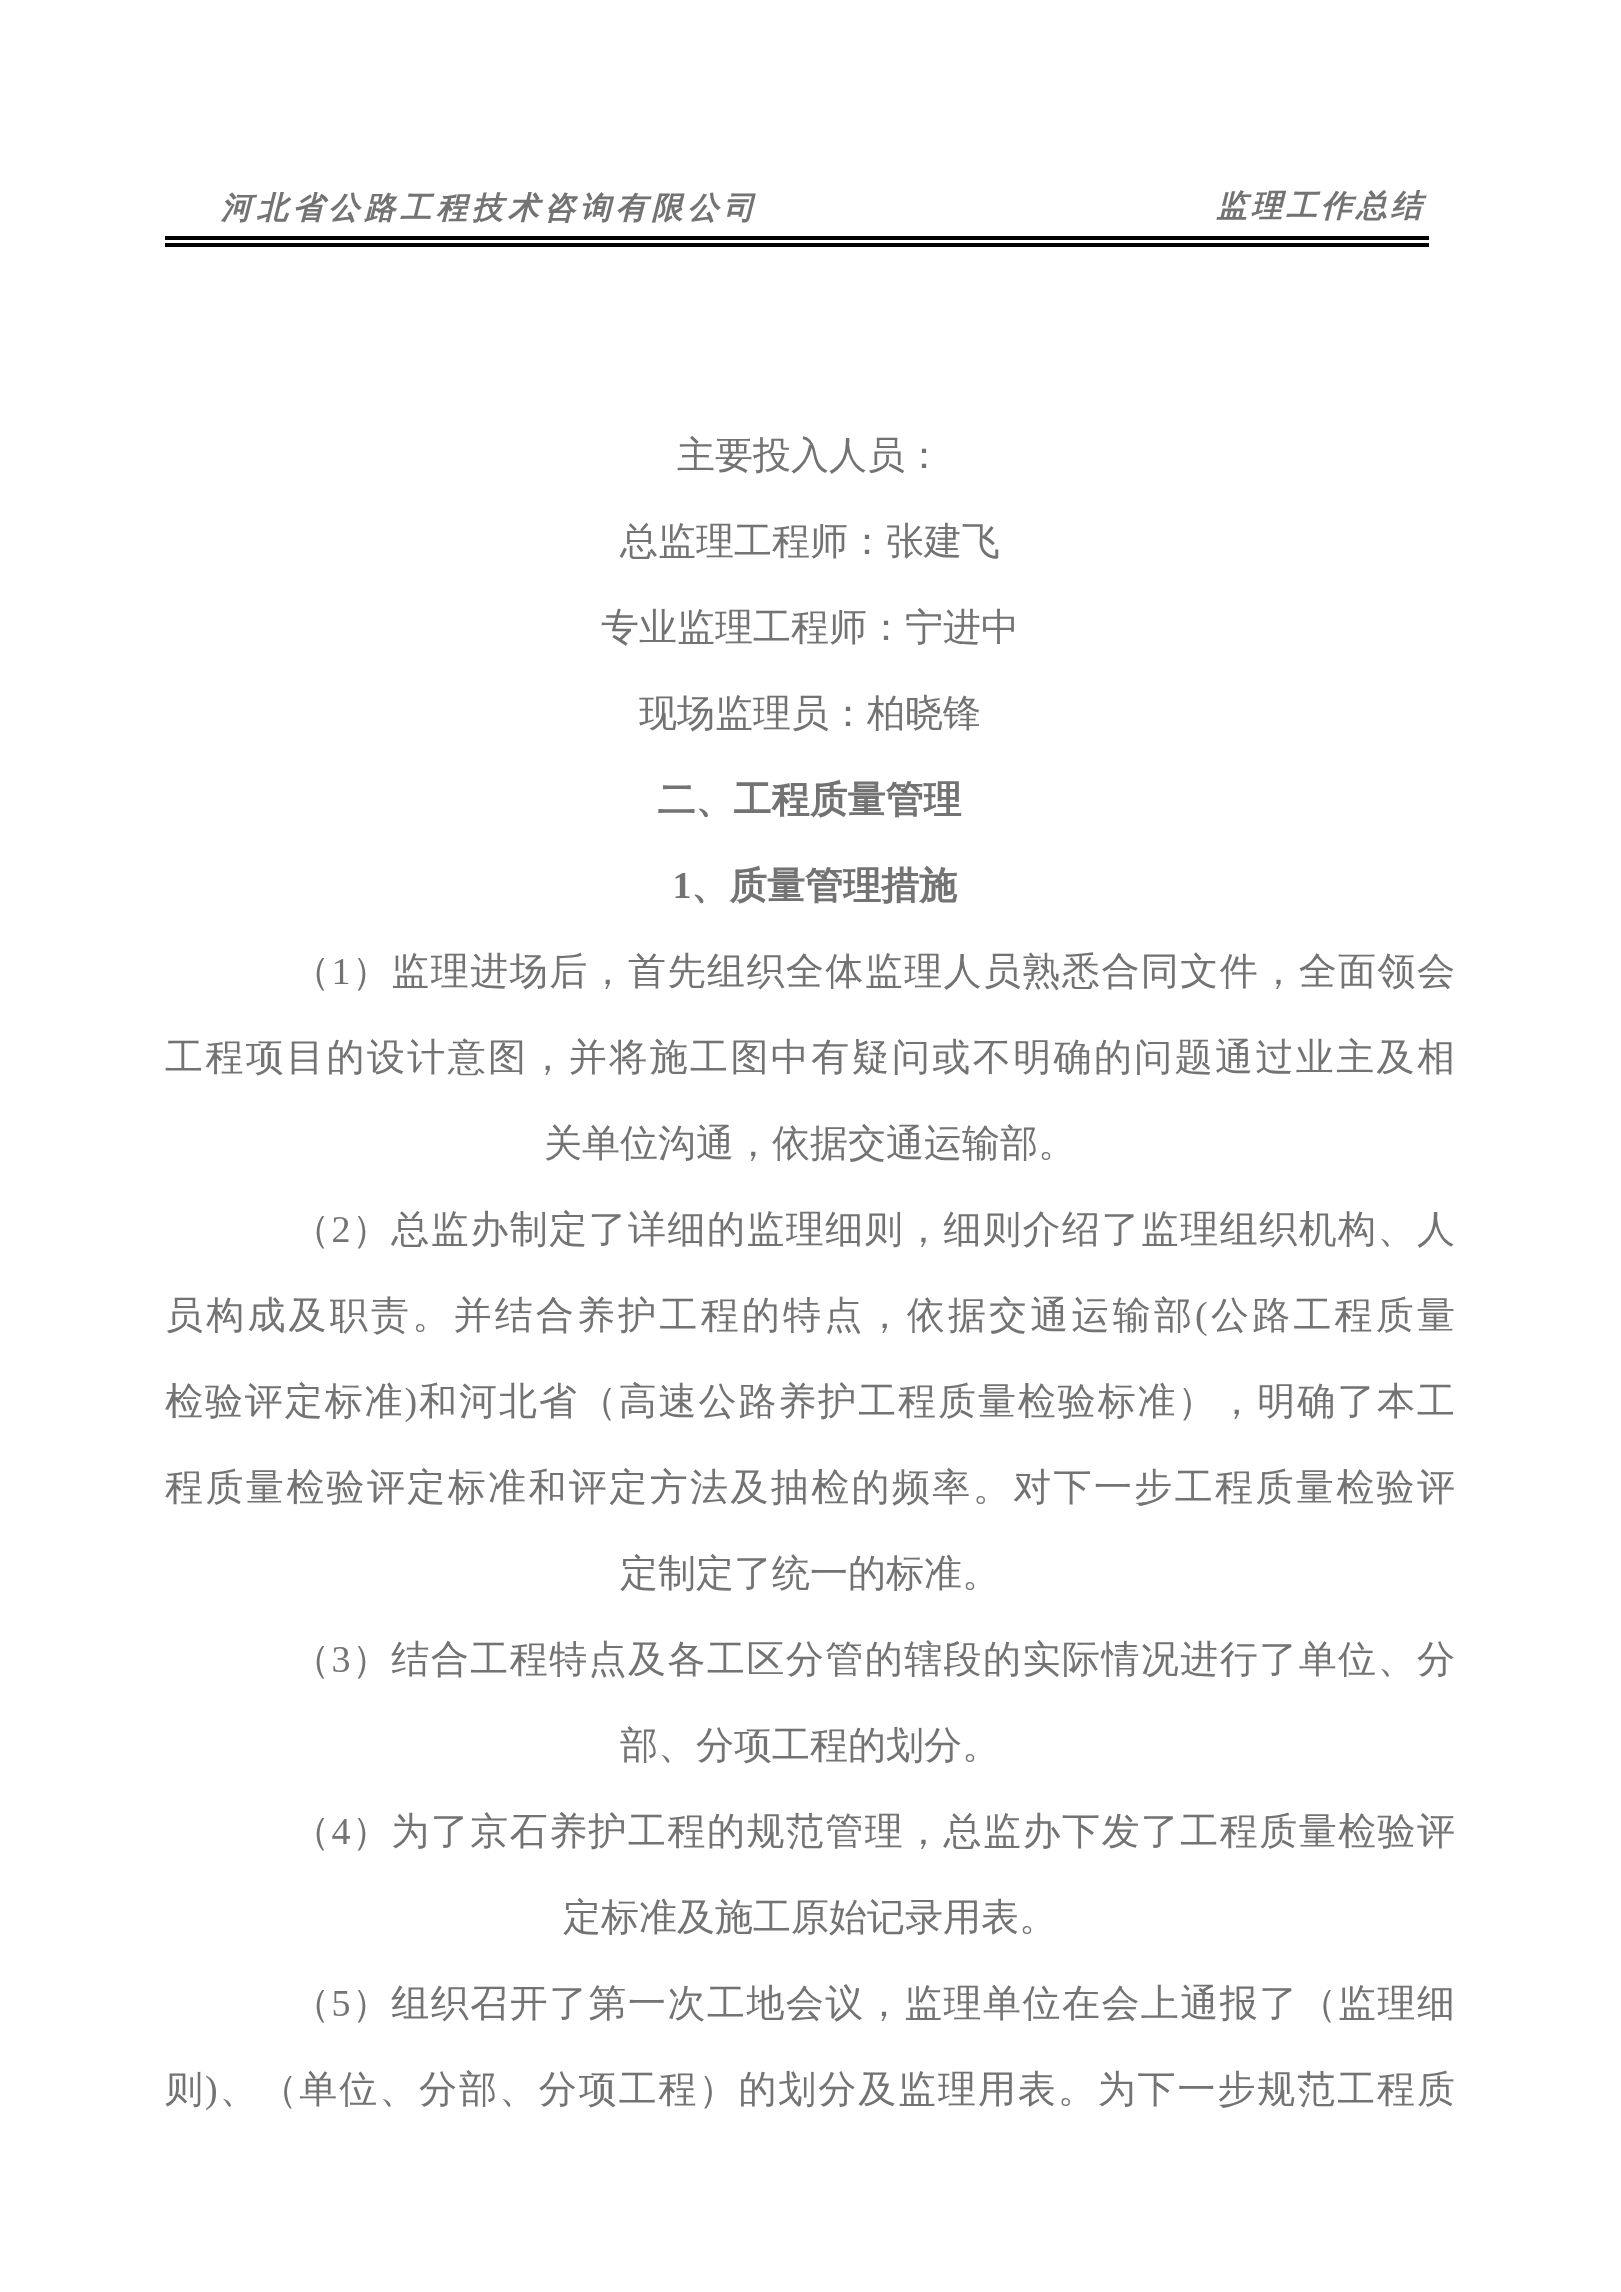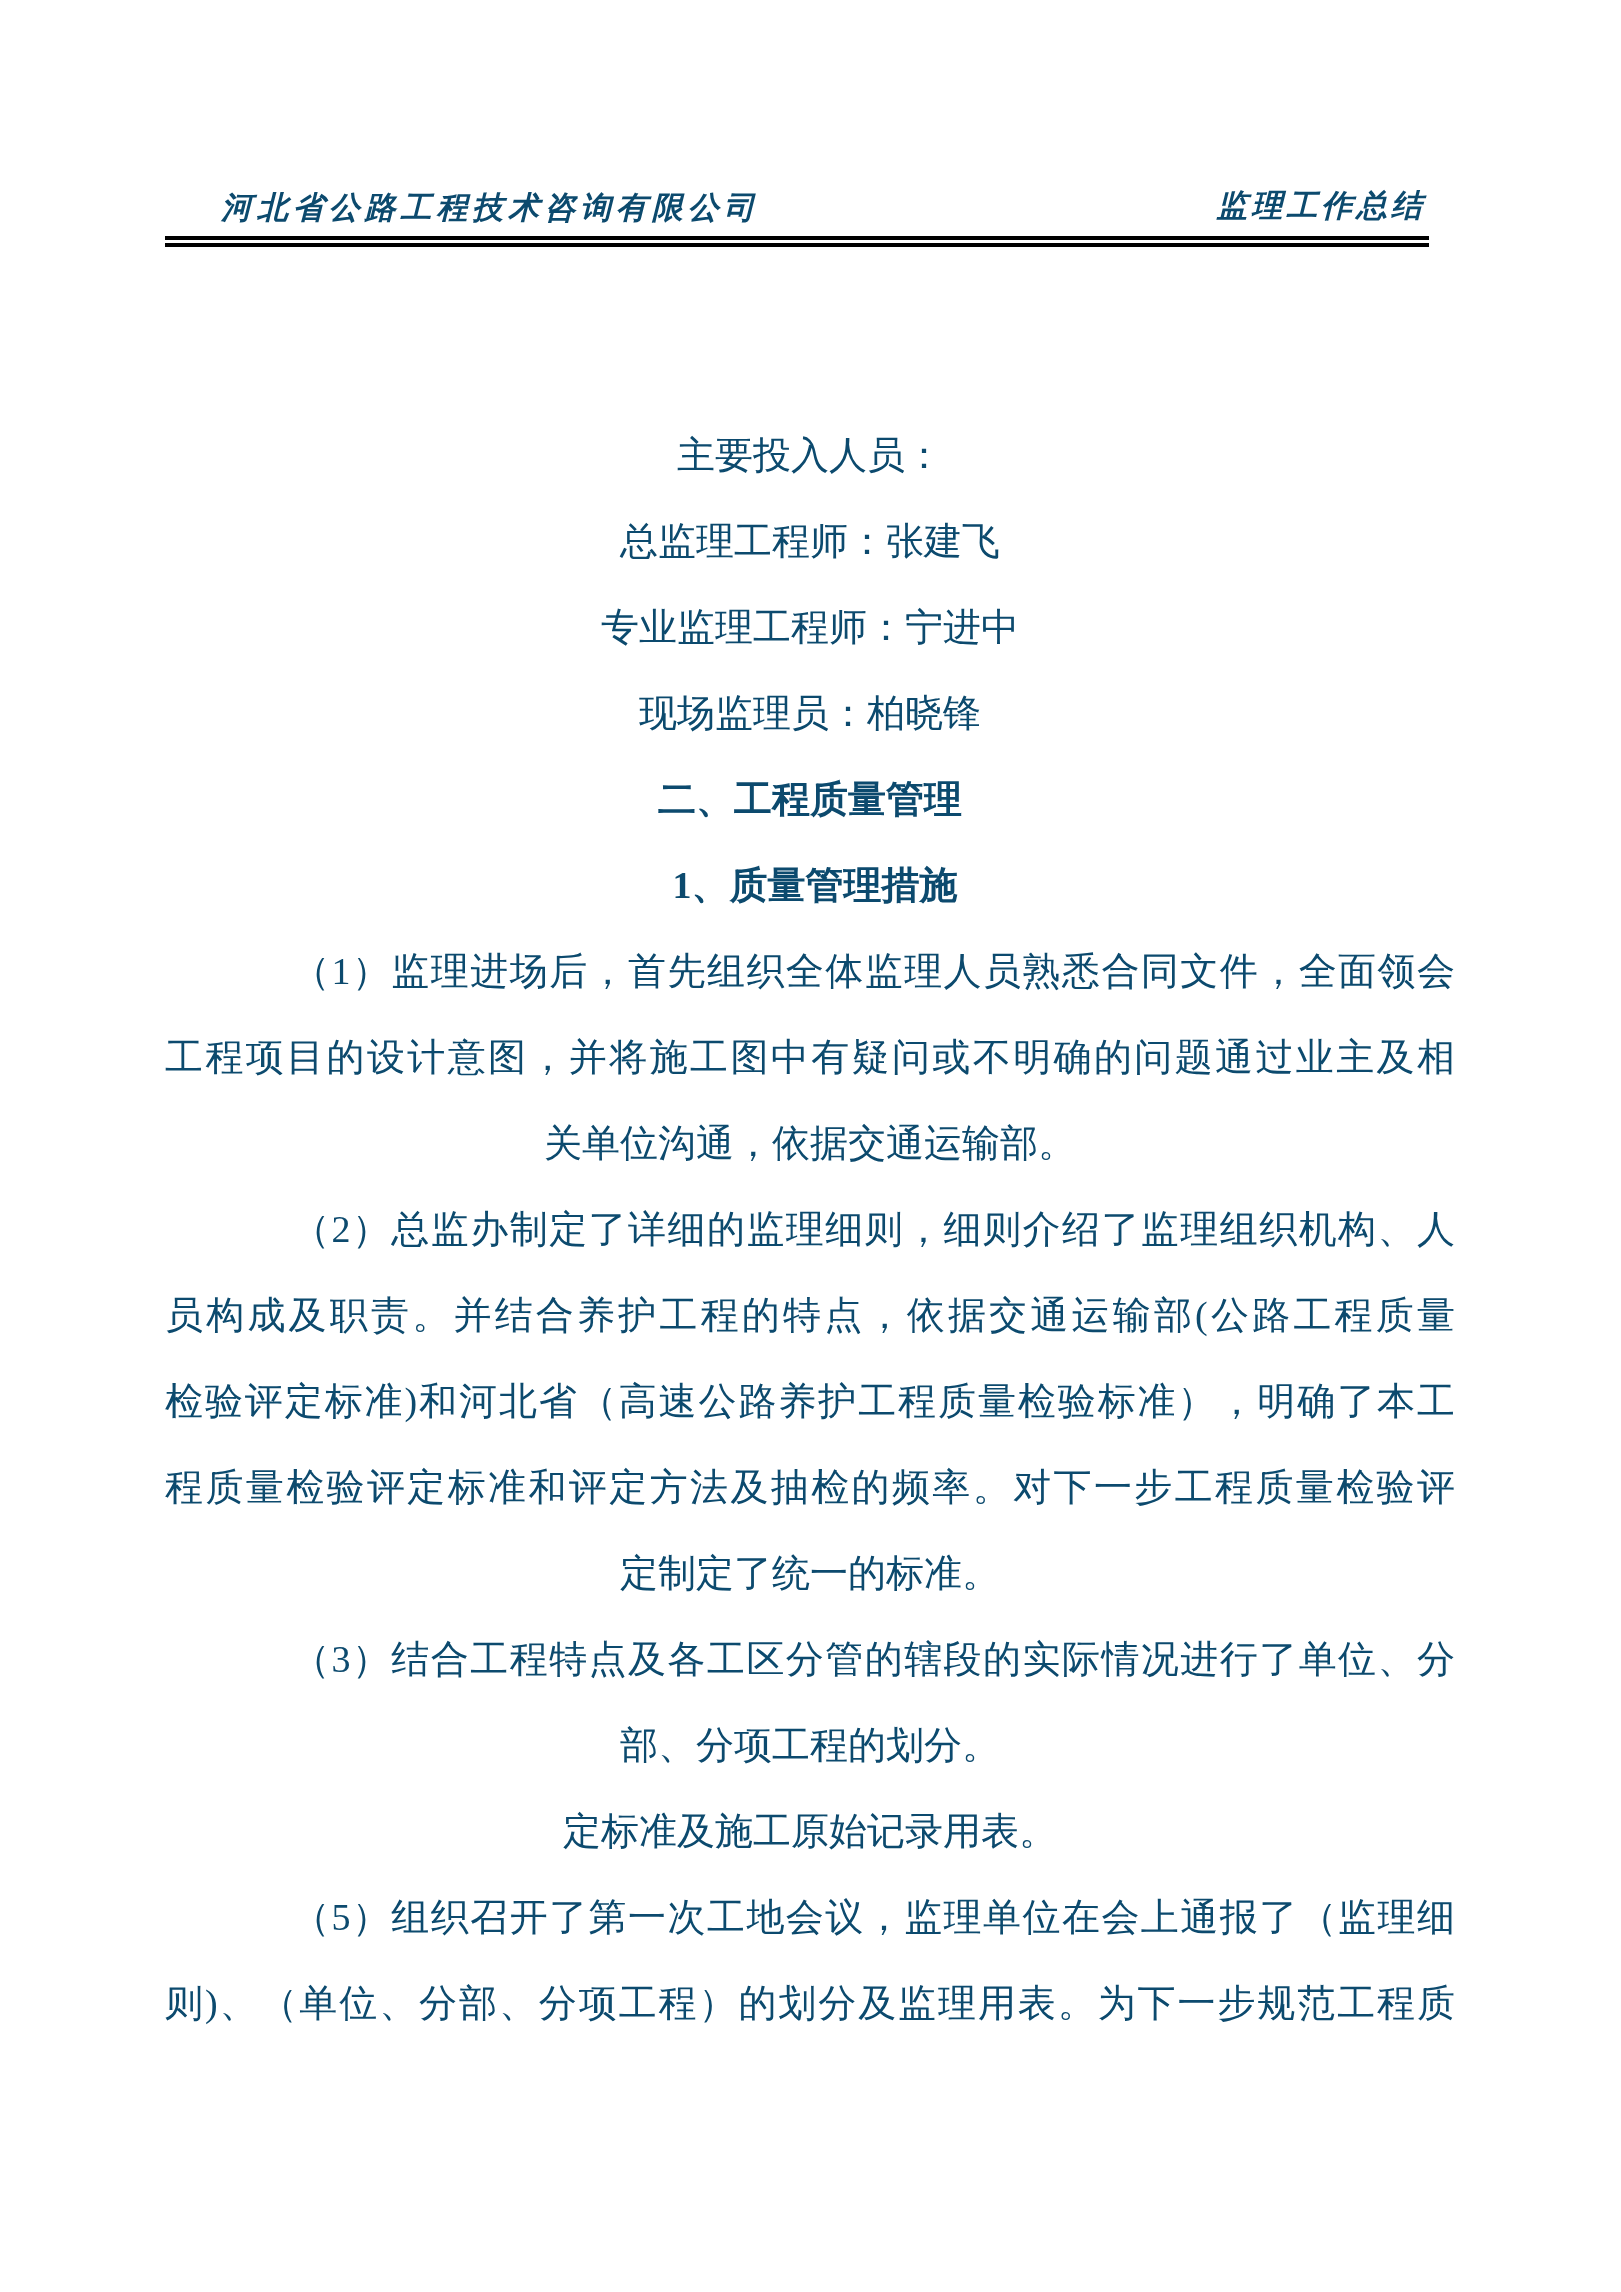--- a/index.html
+++ b/index.html
@@ -2,21 +2,21 @@
 <html><head>
 <meta charset="utf-8">
 <style>
   html,body{margin:0;padding:0;background:#e8e8e8;}
   .page{
     position:relative;
     width:1621px;height:2293px;
     margin:0 auto;
     background:#ffffff;
     font-family:"Liberation Serif","DejaVu Serif",serif;
-    color:#0c4a6e;
+    color:#737373;
     overflow:hidden;
   }
   
   .header{
     position:absolute;top:186px;left:167px;width:1288px;
     display:flex;justify-content:space-between;align-items:flex-end;
     font-size:31px;line-height:43px;font-style:italic;font-weight:bold;
   }
   .header .company{margin-left:54px;letter-spacing:4.9px;}
   .header .doc-title{margin-right:29px;letter-spacing:3.9px;font-family:Liberation Mono, monospace;}
@@ -67,20 +67,21 @@
     <div class="line fill indent">（1）监理进场后，首先组织全体监理人员熟悉合同文件，全面领会</div>
     <div class="line fill">工程项目的设计意图，并将施工图中有疑问或不明确的问题通过业主及相</div>
     <div class="line">关单位沟通，依据交通运输部。</div>
     <div class="line fill indent">（2）总监办制定了详细的监理细则，细则介绍了监理组织机构、人</div>
     <div class="line fill">员构成及职责。并结合养护工程的特点，依据交通运输部(公路工程质量</div>
     <div class="line fill">检验评定标准)和河北省（高速公路养护工程质量检验标准），明确了本工</div>
     <div class="line fill">程质量检验评定标准和评定方法及抽检的频率。对下一步工程质量检验评</div>
     <div class="line">定制定了统一的标准。</div>
     <div class="line fill indent">（3）结合工程特点及各工区分管的辖段的实际情况进行了单位、分</div>
     <div class="line">部、分项工程的划分。</div>
+    <div class="line fill indent">（4）为了京石养护工程的规范管理，总监办下发了工程质量检验评</div>
     <div class="line">定标准及施工原始记录用表。</div>
     <div class="line fill indent">（5）组织召开了第一次工地会议，监理单位在会上通报了（监理细</div>
     <div class="line fill">则)、（单位、分部、分项工程）的划分及监理用表。为下一步规范工程质</div>
   </div>
 
 
 </div>
 
 
 </body></html>

